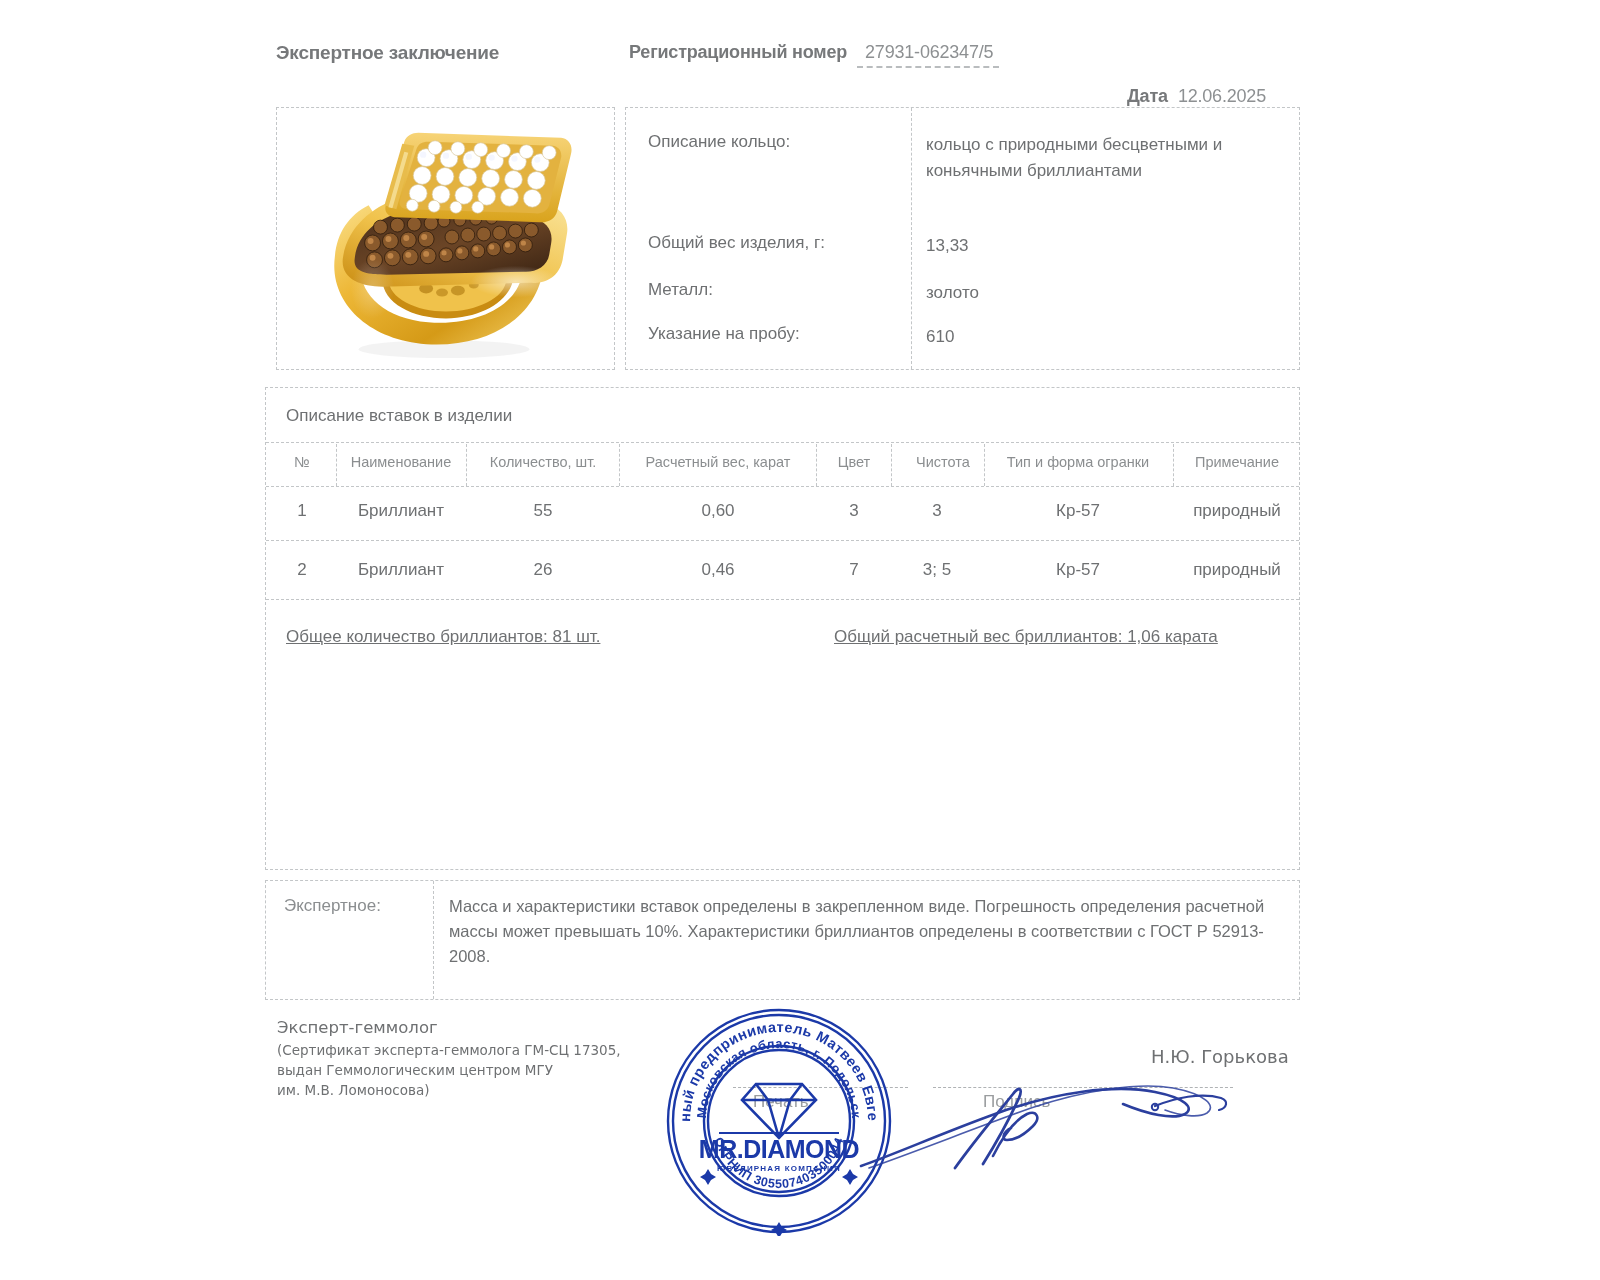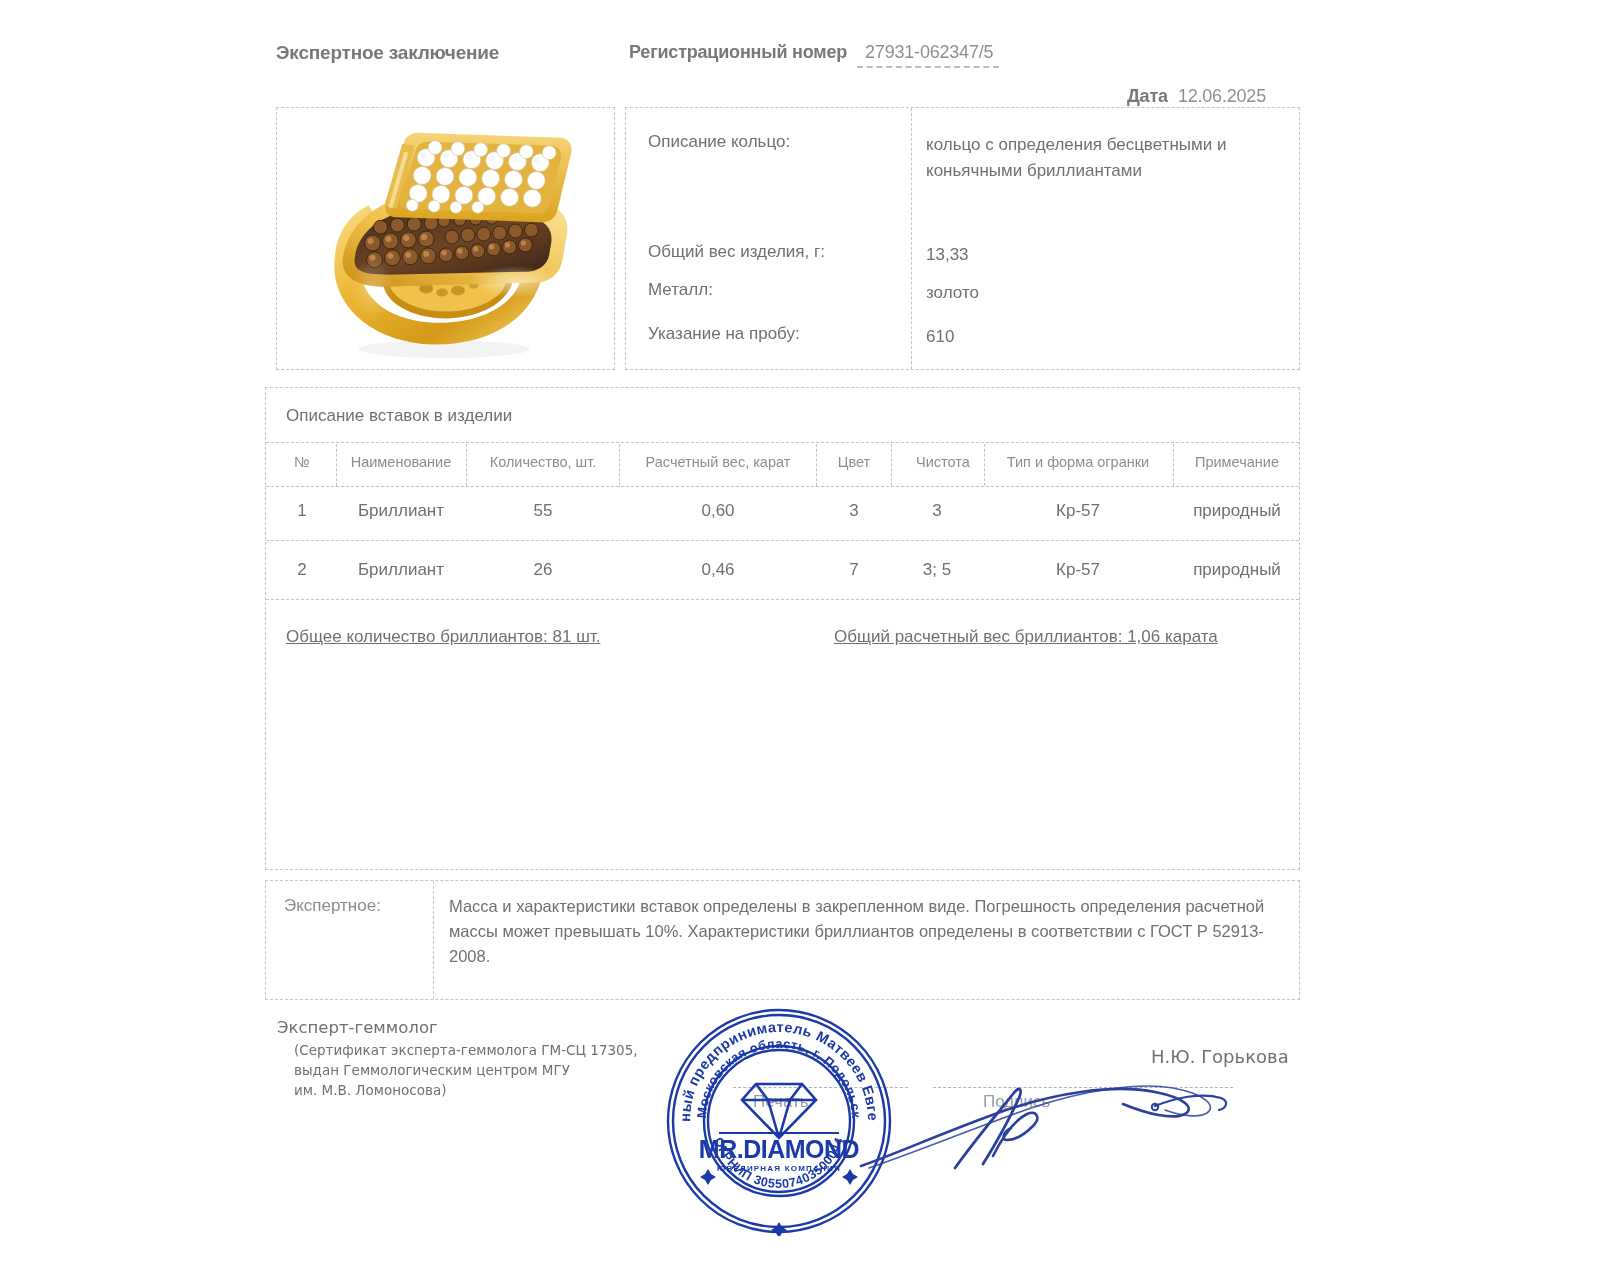--- a/index.html
+++ b/index.html
@@ -260,21 +260,20 @@
   .expert-title {
     font-size: 16.5px;
     color: #6e7072;
     line-height: 24px;
   }
   .expert-sub {
     font-size: 13.5px;
     color: #6e7072;
     line-height: 19px;
     margin-top: 1px;
-    margin-left: 17px;
   }
 
   .stamp-label {
     position: absolute;
     left: 488px;
     top: 86px;
     font-size: 17px;
     color: #9a9d9f;
     z-index: 1;
   }
@@ -497,26 +496,26 @@
       </svg>
     </div>
   </div>
 
   <div class="dbox" id="desc-box">
     <div class="col-divider"></div>
 
     <div class="desc-row" style="top:24px">
       <span class="desc-key">Описание кольцо:</span>
       <span class="desc-val">
-        <span class="l2">кольцо с определения бесцветными и</span>
+        <span class="l2">кольцо с природными бесцветными и</span>
         <span class="l2">коньячными бриллиантами</span>
       </span>
     </div>
 
-    <div class="desc-row" style="top:134px">
+    <div class="desc-row" style="top:125px">
       <span class="desc-key">Общий вес изделия, г:</span>
       <span class="desc-val">13,33</span>
     </div>
 
     <div class="desc-row" style="top:172px">
       <span class="desc-key">Металл:</span>
       <span class="desc-val">золото</span>
     </div>
 
     <div class="desc-row" style="top:216px">

